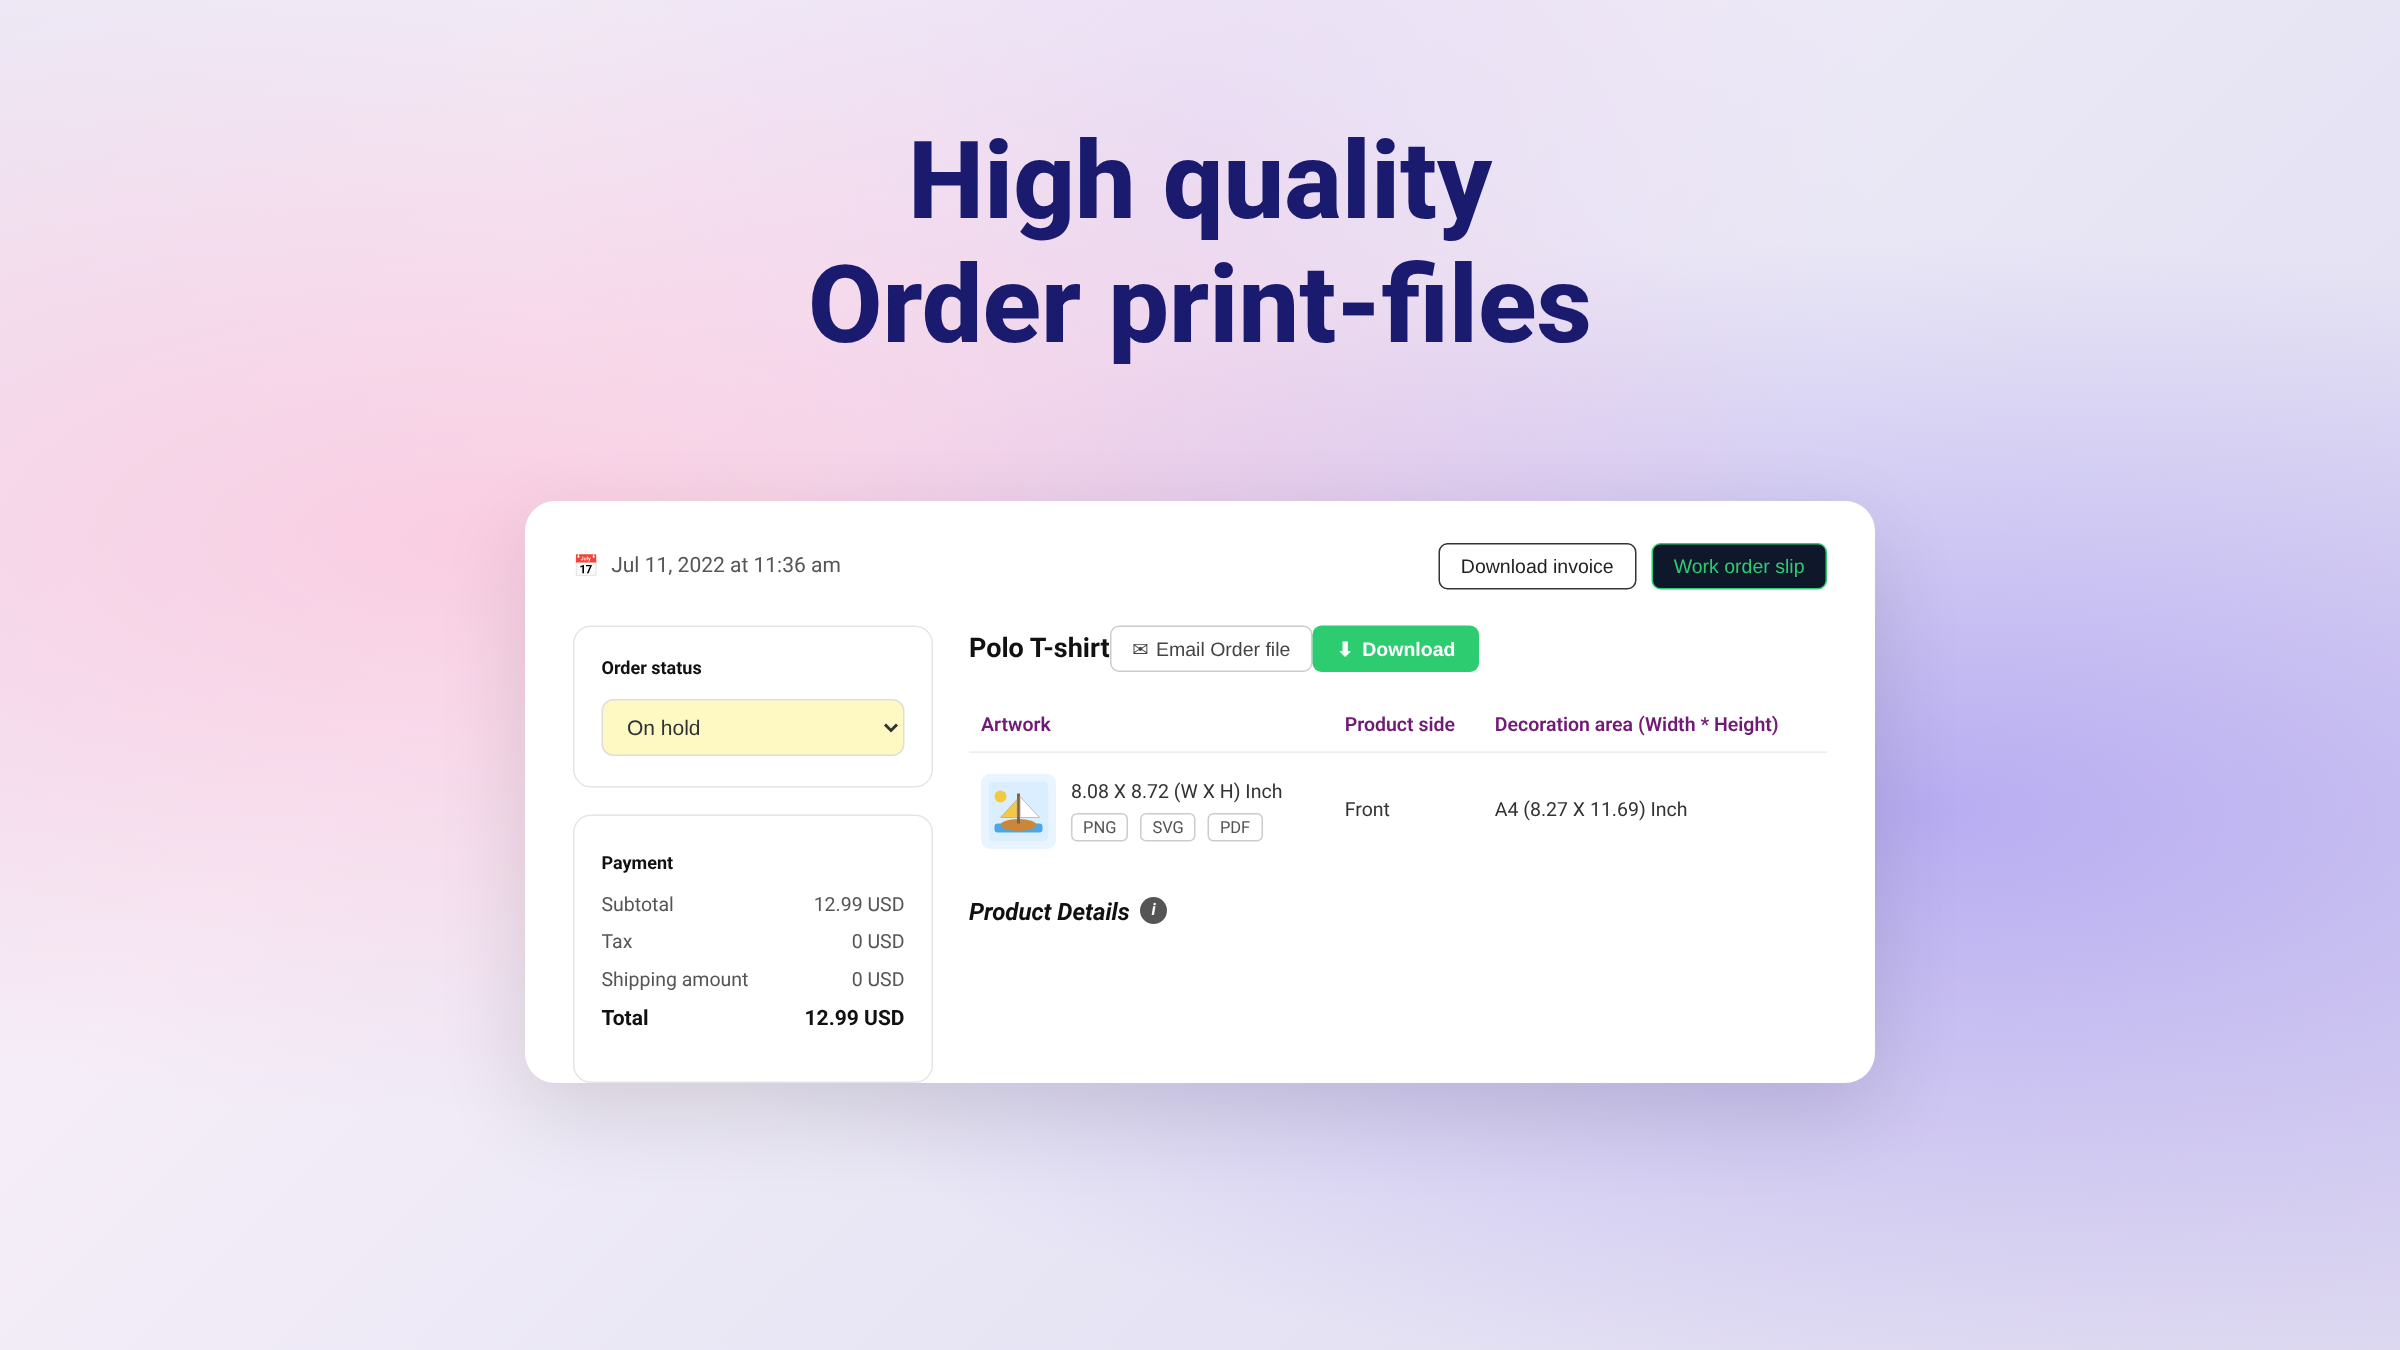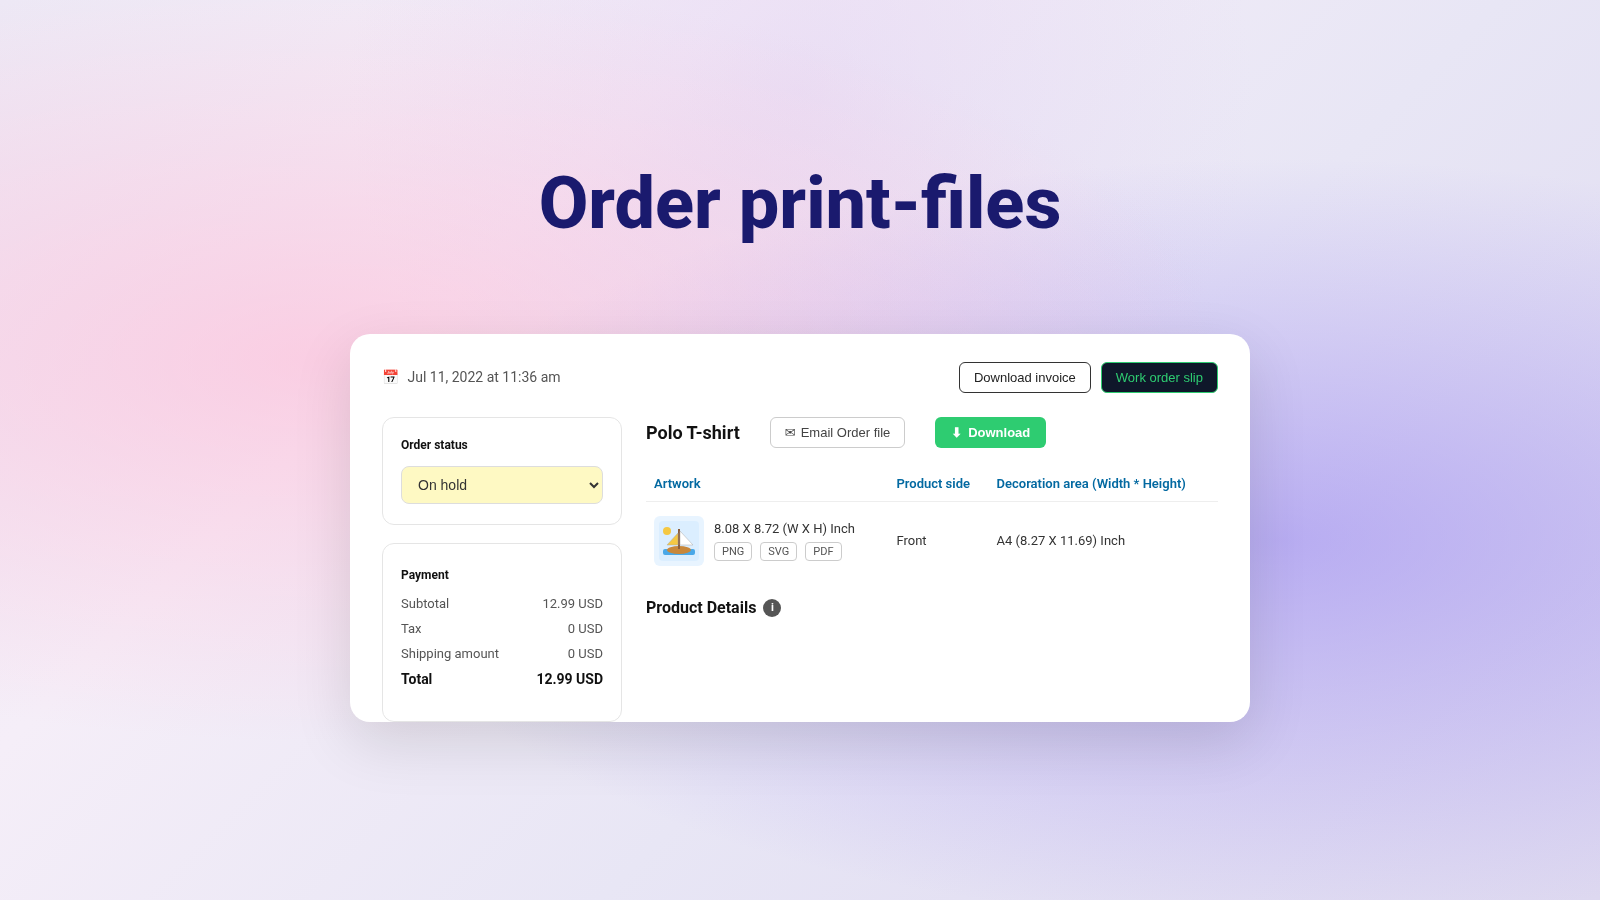--- a/index.html
+++ b/index.html
@@ -177,21 +177,21 @@
     }
 
     
     .right-col {
       flex: 1;
     }
 
     .product-header {
       display: flex;
       align-items: center;
-      gap: 30px;
+      gap: 0;
       margin-bottom: 18px;
     }
 
     .product-name {
       font-size: 18px;
       font-weight: 700;
       color: #111;
     }
 
     .btn-email {
@@ -229,21 +229,21 @@
     }
 
     .product-table thead tr {
       border-bottom: 1px solid #eee;
     }
 
     .product-table th {
       text-align: left;
       padding: 10px 8px;
       font-weight: 600;
-      color: #0369a1;
+      color: #701a75;
       font-size: 13px;
     }
 
     .product-table td {
       padding: 14px 8px;
       vertical-align: middle;
       color: #333;
       font-size: 13px;
     }
 
@@ -292,23 +292,24 @@
 
     .product-details-row {
       margin-top: 18px;
     }
 
     .product-details-title {
       font-size: 16px;
       font-weight: 700;
       color: #111;
       display: flex;
-      align-items: flex-end;
+      align-items: flex-start;
       gap: 7px;
       margin-bottom: 10px;
+      font-style: italic;
     }
 
     .info-icon {
       width: 18px;
       height: 18px;
       border-radius: 50%;
       background: #555;
       color: white;
       font-size: 11px;
       display: inline-flex;
@@ -323,21 +324,21 @@
       height: 40px;
     }
   </style>
 </head>
 <body>
 
 <div class="bg"></div>
 
 <div class="hero">
   <h1 class="hero-title">
-    <br>
+    <span>High quality</span><br>
     <span>Order print-files</span>
   </h1>
 </div>
 
 <div class="ui-card-wrapper">
   <div class="ui-card">
 
     <div class="card-header">
       <div class="card-date">
         <span class="calendar-icon">📅</span>

